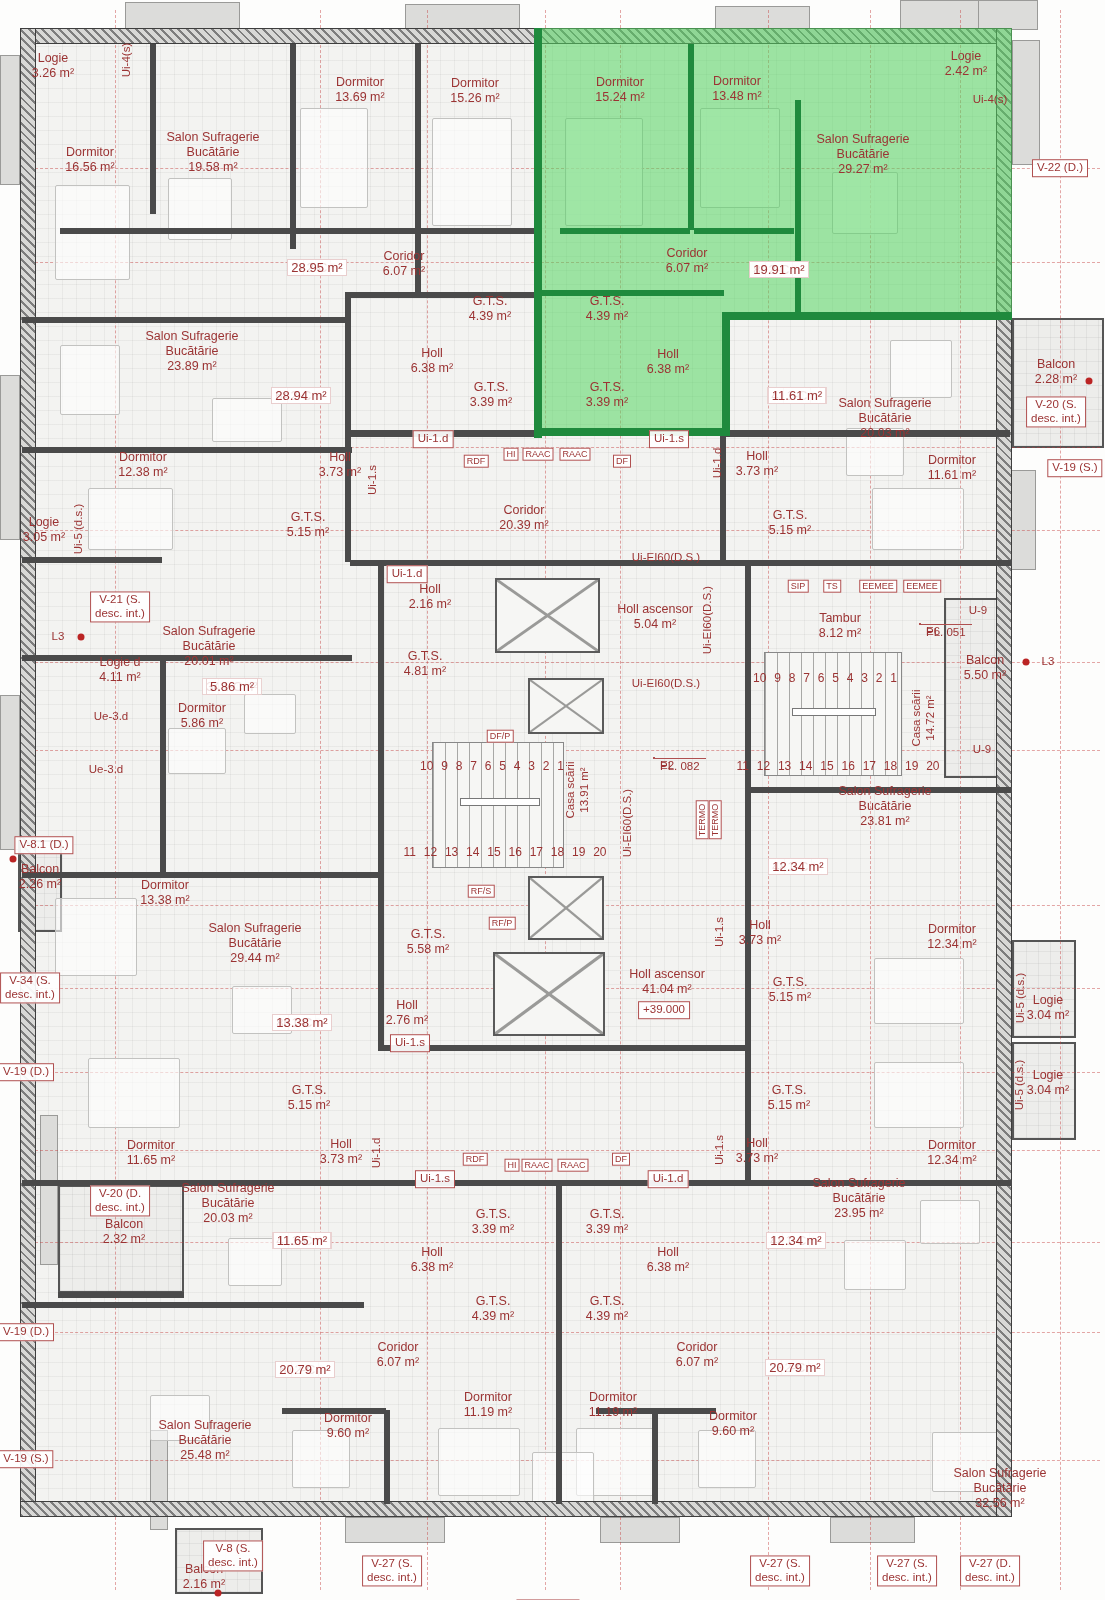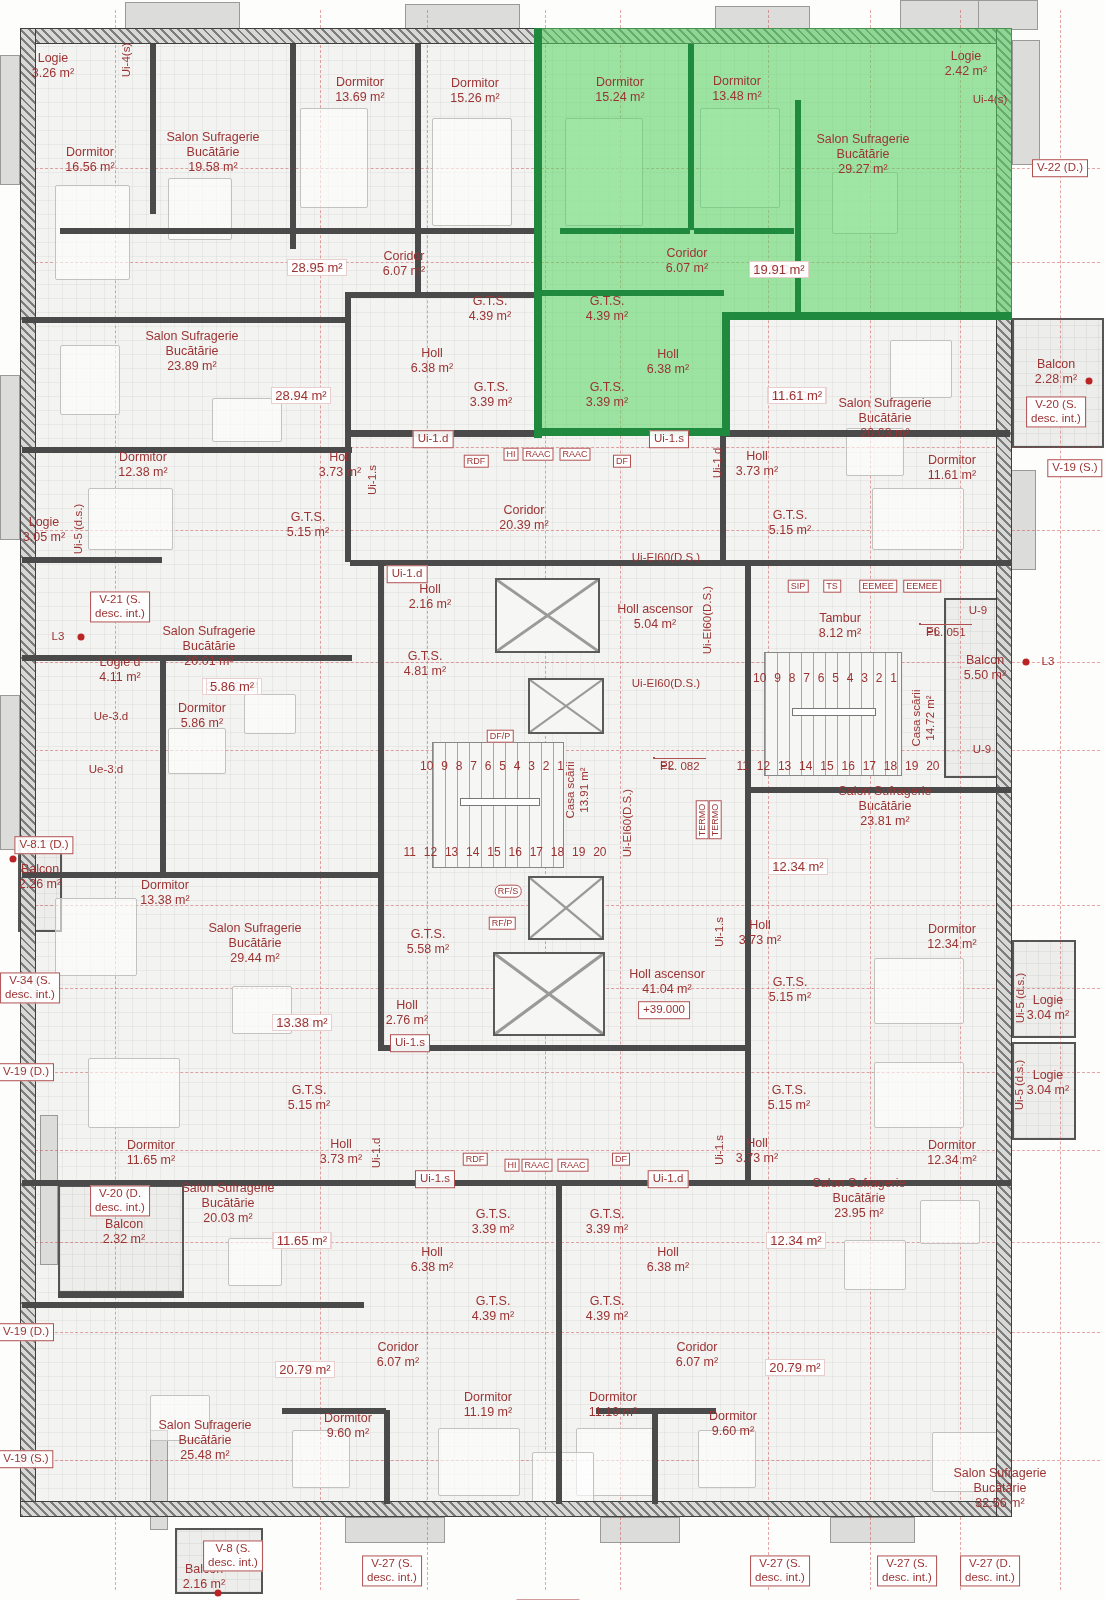--- a/index.html
+++ b/index.html
@@ -331,21 +331,21 @@
       <div class="small" style="left: 798px; top: 586px;">SIP</div>
       <div class="small" style="left: 832px; top: 586px;">TS</div>
       <div class="small" style="left: 878px; top: 586px;">EEMEE</div>
       <div class="small" style="left: 922px; top: 586px;">EEMEE</div>
       <div class="small" style="left: 476px; top: 461px;">RDF</div>
       <div class="small" style="left: 511px; top: 454px;">HI</div>
       <div class="small" style="left: 538px; top: 454px;">RAAC</div>
       <div class="small" style="left: 575px; top: 454px;">RAAC</div>
       <div class="small" style="left: 622px; top: 461px;">DF</div>
       <div class="small" style="left: 500px; top: 708px; margin-top: 28px;">DF/P</div>
-      <div class="small" style="left: 508px; top: 891px; border-radius: 6px;">RF/S</div>
+      <div class="small" style="left: 481px; top: 891px;">RF/S</div>
       <div class="small" style="left: 502px; top: 923px;">RF/P</div>
       <div class="small" style="left: 475px; top: 1159px;">RDF</div>
       <div class="small" style="left: 512px; top: 1165px;">HI</div>
       <div class="small" style="left: 537px; top: 1165px;">RAAC</div>
       <div class="small" style="left: 573px; top: 1165px;">RAAC</div>
       <div class="small" style="left: 621px; top: 1159px;">DF</div>
       <div class="nums" style="left: 492px; top: 766px;">10 9 8 7 6 5 4 3 2 1</div>
       <div class="nums" style="left: 505px; top: 852px;">11 12 13 14 15 16 17 18 19 20</div>
       <div class="nums" style="left: 825px; top: 678px;">10 9 8 7 6 5 4 3 2 1</div>
       <div class="nums" style="left: 838px; top: 766px;">11 12 13 14 15 16 17 18 19 20</div>

